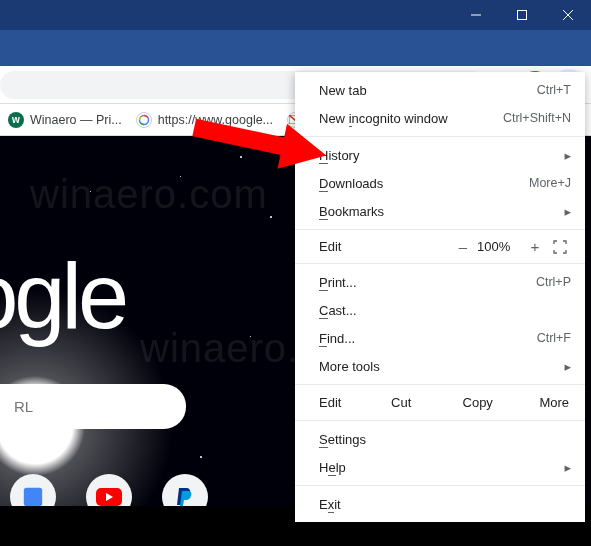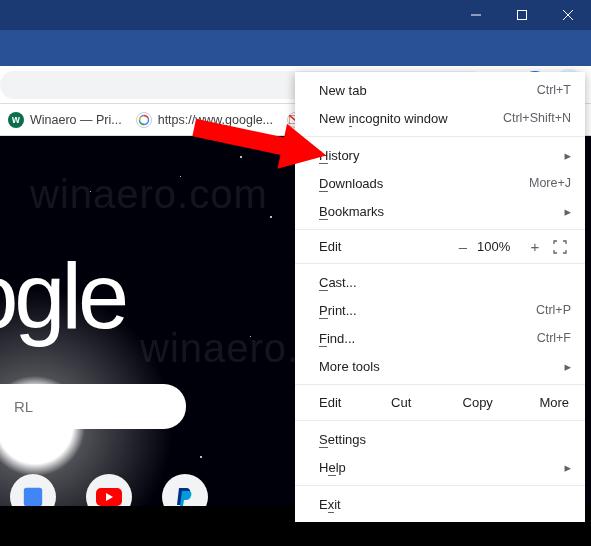--- a/index.html
+++ b/index.html
@@ -195,25 +195,25 @@
     <span class="zval">100%</span>
     <span class="zctl">+</span>
     <span class="zfs">
       <svg width="14" height="14" viewBox="0 0 14 14" fill="none" stroke="#5f6368" stroke-width="1.3">
           <path d="M1 4V1h3M13 4V1h-3M1 10v3h3M13 10v3h-3"></path>
         </svg>
     </span>
   </div>
   <div class="sep"></div>
   <div class="mi">
-    <span class="mi-label"><span class="ulchar">C</span>ast...</span>
-  </div>
-  <div class="mi">
     <span class="mi-label"><span class="ulchar">P</span>rint...</span>
     <span class="mi-sc">Ctrl+P</span>
+  </div>
+  <div class="mi">
+    <span class="mi-label"><span class="ulchar">C</span>ast...</span>
   </div>
   <div class="mi">
     <span class="mi-label"><span class="ulchar">F</span>ind...</span>
     <span class="mi-sc">Ctrl+F</span>
   </div>
   <div class="mi">
     <span class="mi-label">More tools</span>
     <span class="chev">▸</span>
   </div>
   <div class="sep"></div>

